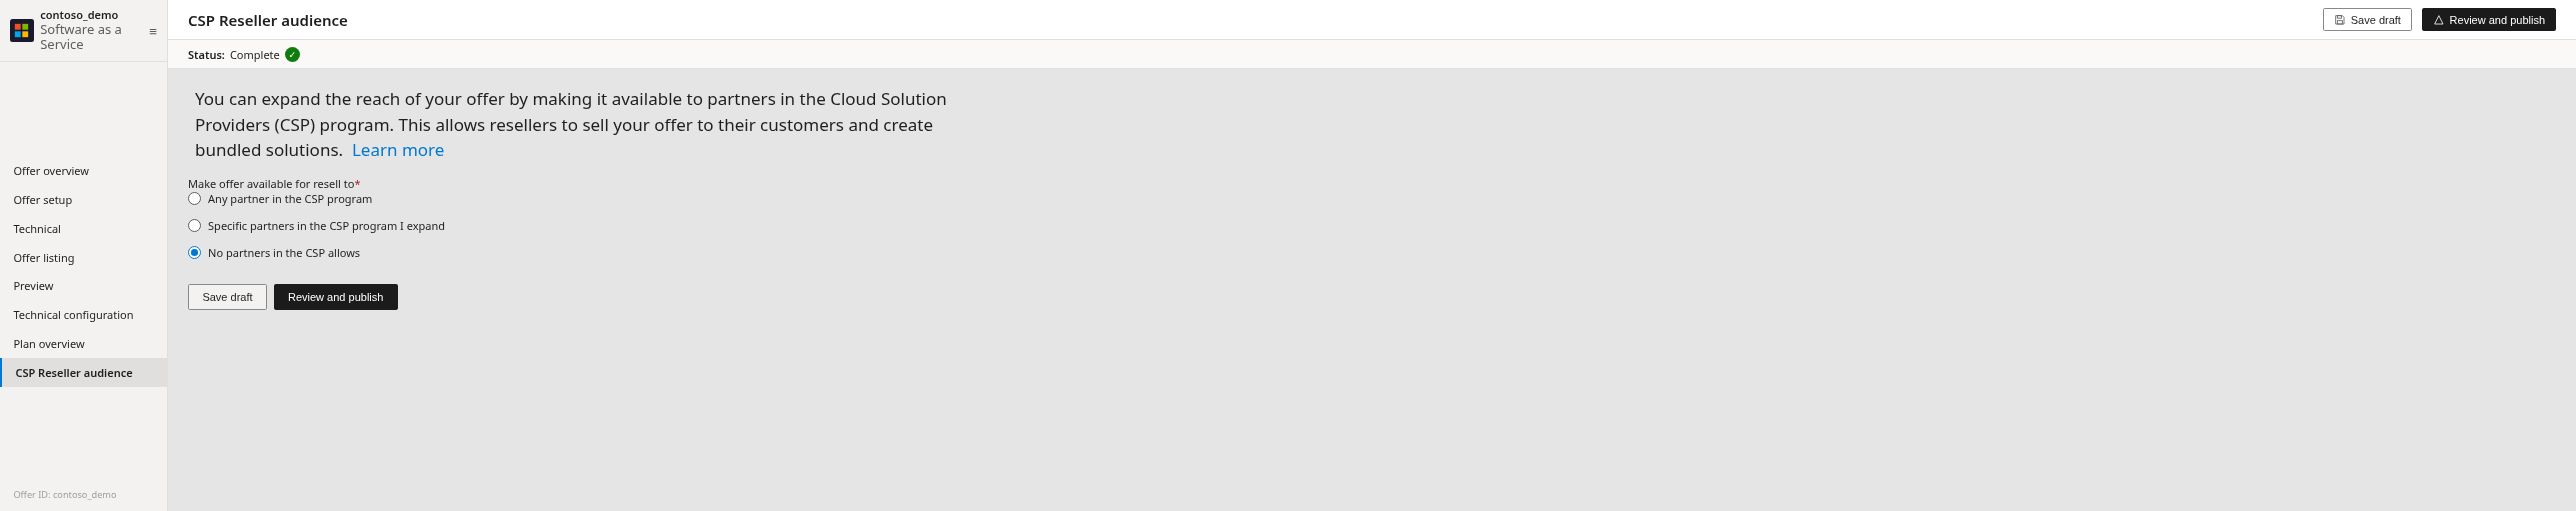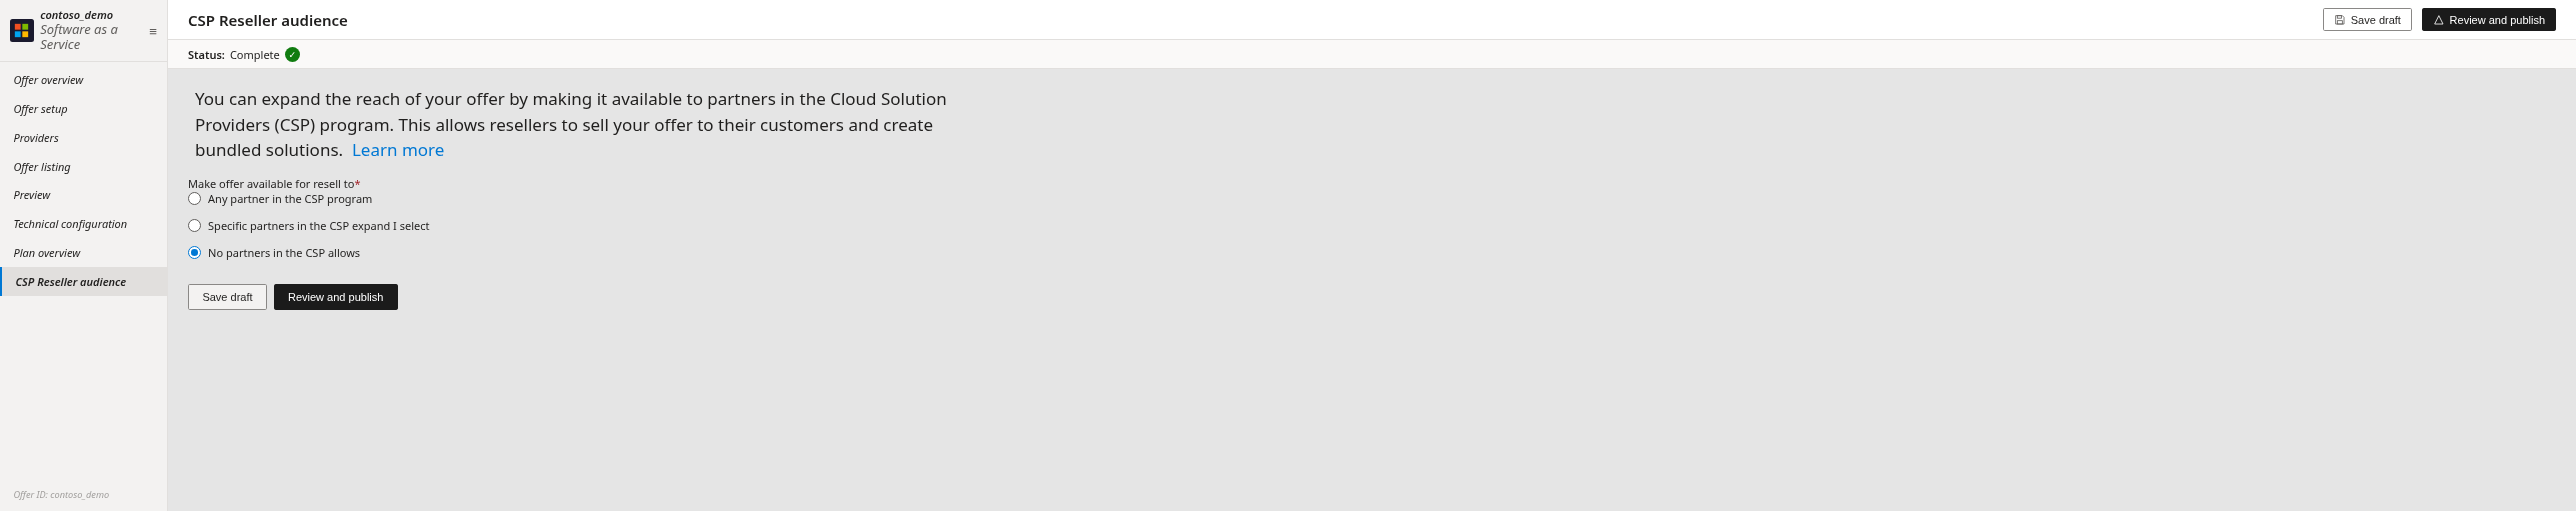--- a/index.html
+++ b/index.html
@@ -15,21 +15,20 @@
 
     
     .sidebar {
       width: 168px;
       min-width: 168px;
       background: #f3f2f1;
       border-right: 0.8px solid #e1dfdd;
       display: flex;
       flex-direction: column;
       height: 100%;
-      font-style: italic;
     }
 
     .sidebar-header {
       display: flex;
       align-items: center;
       padding: 8.4px 10px;
       border-bottom: 0.8px solid #e1dfdd;
       gap: 6.7px;
     }
 
@@ -74,20 +73,21 @@
       font-size: 13.4px;
       display: flex;
       align-items: center;
     }
 
     .sidebar-nav {
       display: flex;
       flex-direction: column;
       padding: 3.4px 0;
       flex: 1;
+      justify-content: center;
     }
 
     .sidebar-nav-item {
       padding: 6.7px 13.4px;
       cursor: pointer;
       font-size: 11px;
       color: #201f1e;
       white-space: nowrap;
       line-height: 1.4;
       transition: background 0.1s;
@@ -317,21 +317,21 @@
     <div class="sidebar-company">
       <span class="sidebar-company-name">contoso_demo</span>
       <span class="sidebar-company-sub">Software as a Service</span>
     </div>
     <div class="sidebar-hamburger">≡</div>
   </div>
 
   <nav class="sidebar-nav">
     <div class="sidebar-nav-item">Offer overview</div>
     <div class="sidebar-nav-item">Offer setup</div>
-    <div class="sidebar-nav-item">Providers</div>
+    <div class="sidebar-nav-item">Technical</div>
     <div class="sidebar-nav-item">Offer listing</div>
     <div class="sidebar-nav-item">Preview</div>
     <div class="sidebar-nav-item">Technical configuration</div>
     <div class="sidebar-nav-item">Plan overview</div>
     <div class="sidebar-nav-item active">CSP Reseller audience</div>
   </nav>
 
   <div class="sidebar-offer-id">Offer ID: contoso_demo</div>
 </div>
 
@@ -378,21 +378,21 @@
 
       <div class="radio-group">
 
         <label class="radio-item">
           <div class="radio-input"></div>
           <span class="radio-label">Any partner in the CSP program</span>
         </label>
 
         <label class="radio-item">
           <div class="radio-input"></div>
-          <span class="radio-label">Specific partners in the CSP expand I select</span>
+          <span class="radio-label">Specific partners in the CSP program I expand</span>
         </label>
 
         <label class="radio-item">
           <div class="radio-input checked"></div>
           <span class="radio-label">No partners in the CSP allows</span>
         </label>
 
       </div>
 
       <div class="action-bar">

